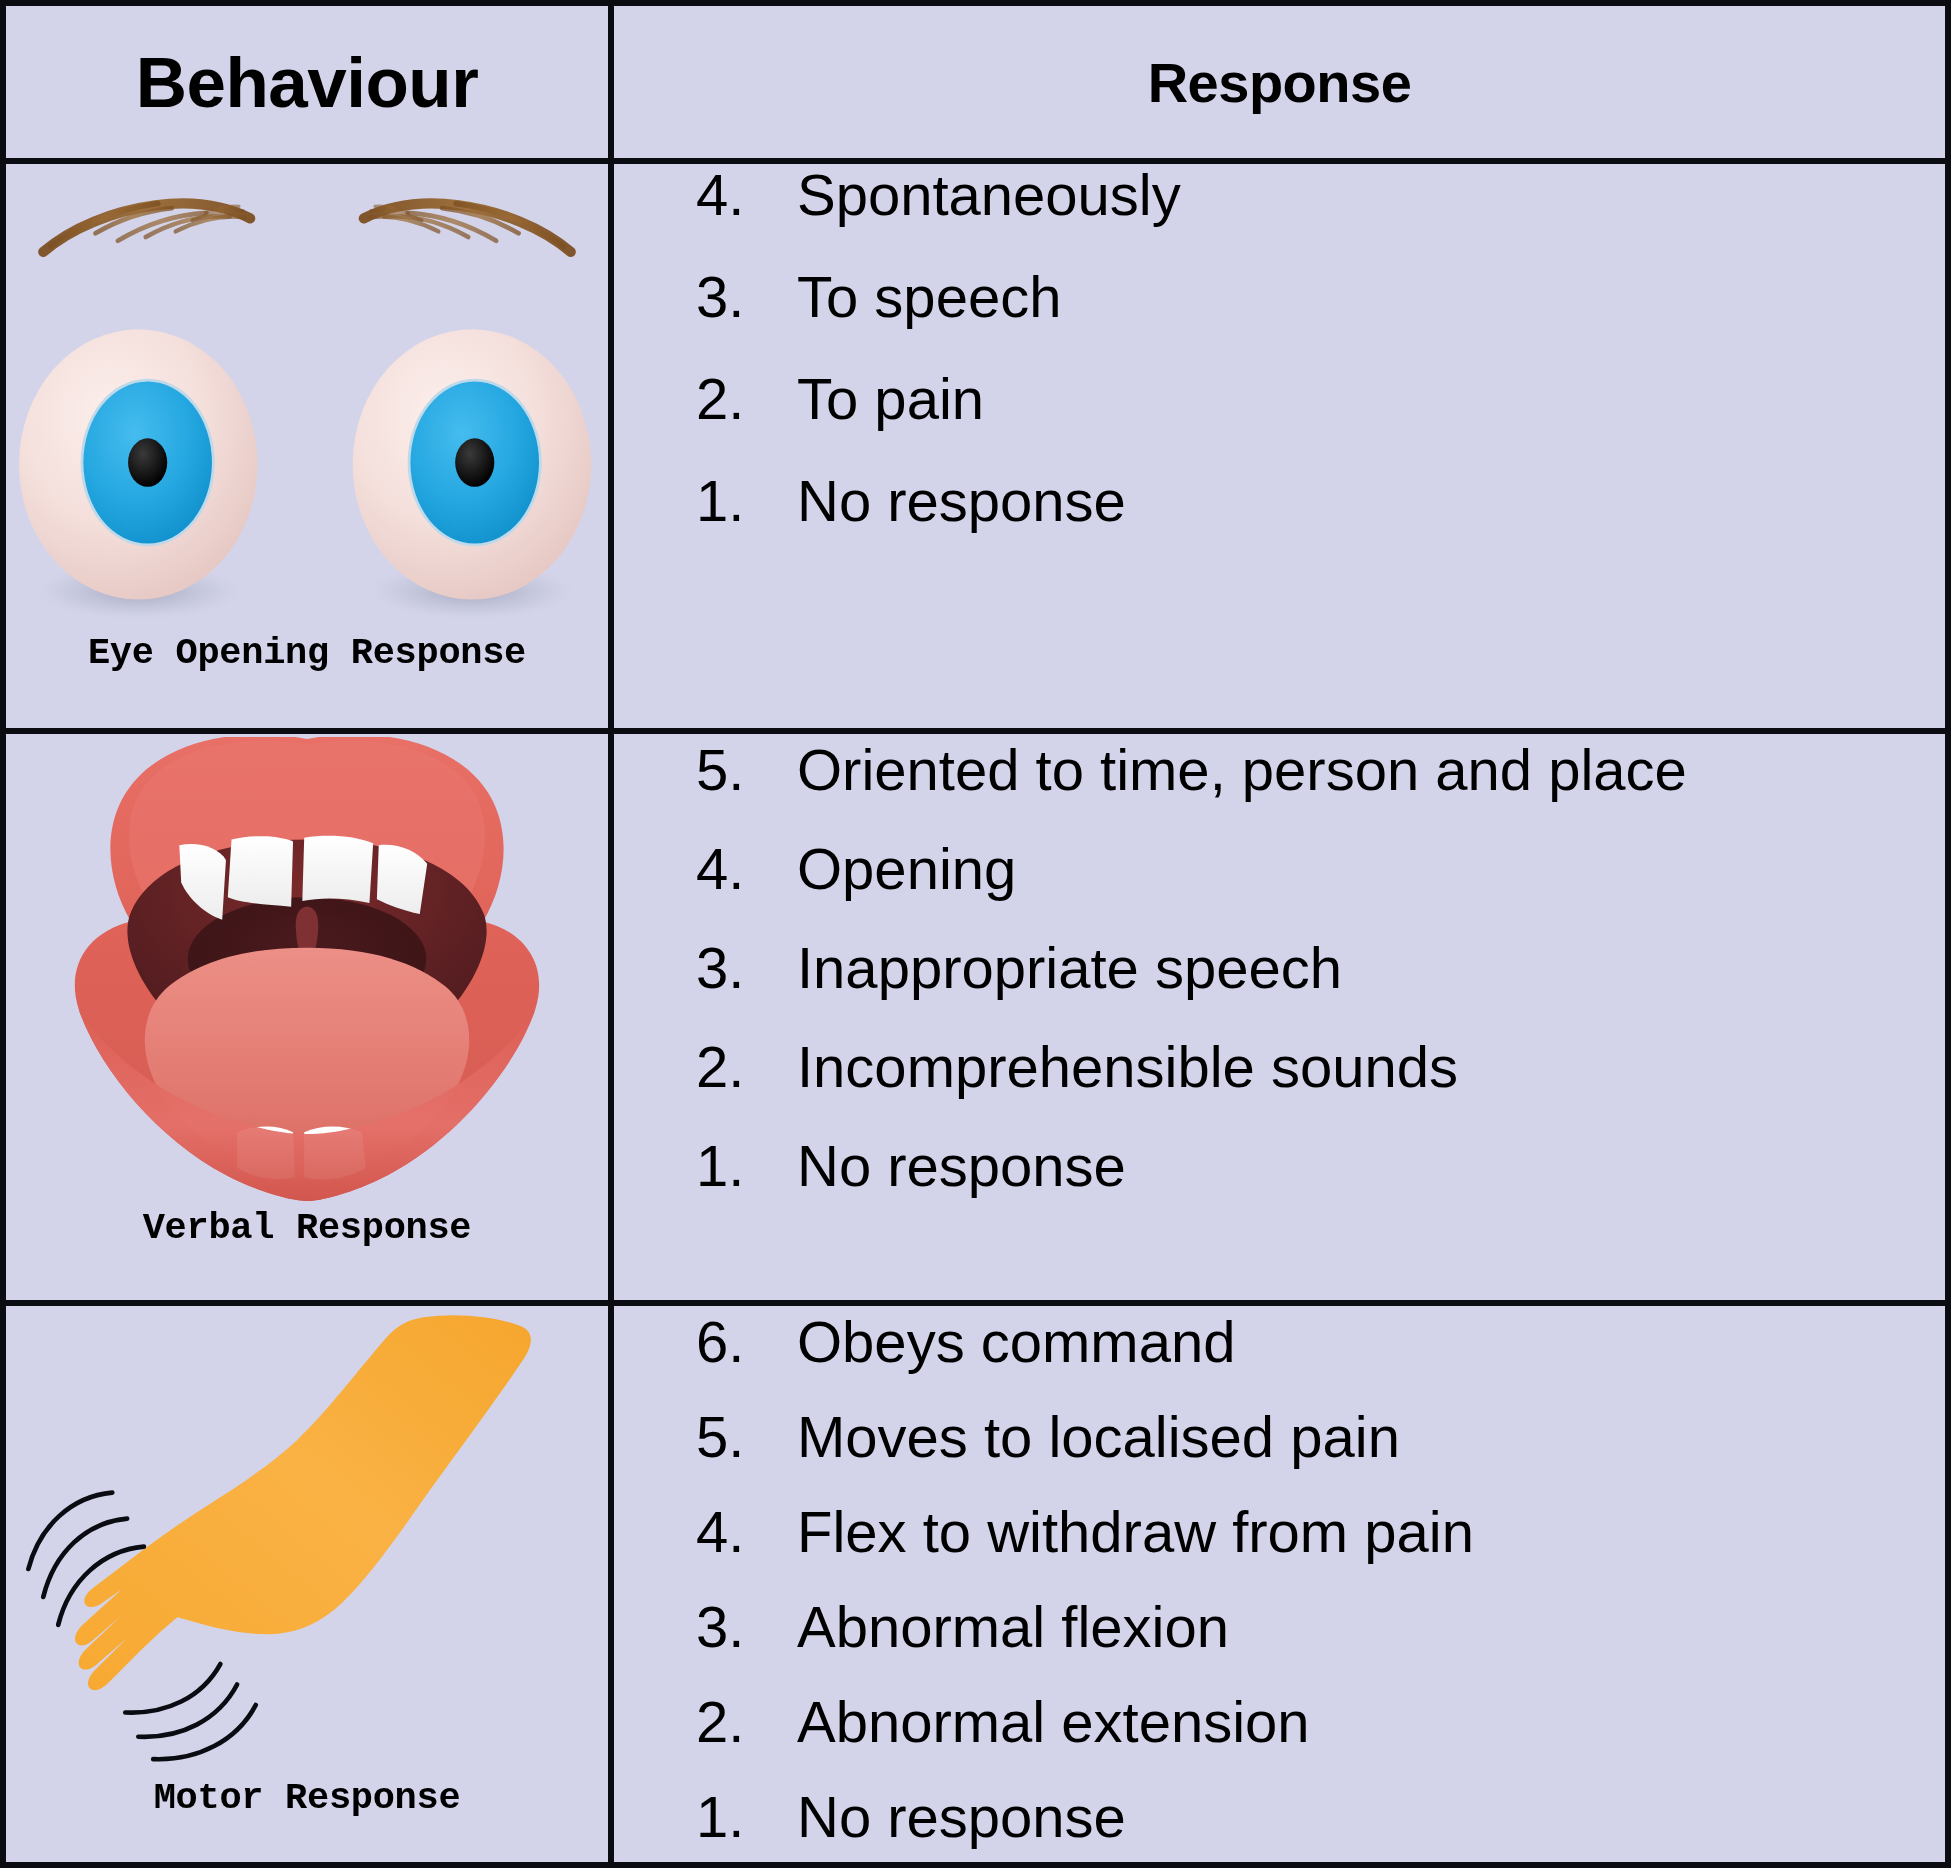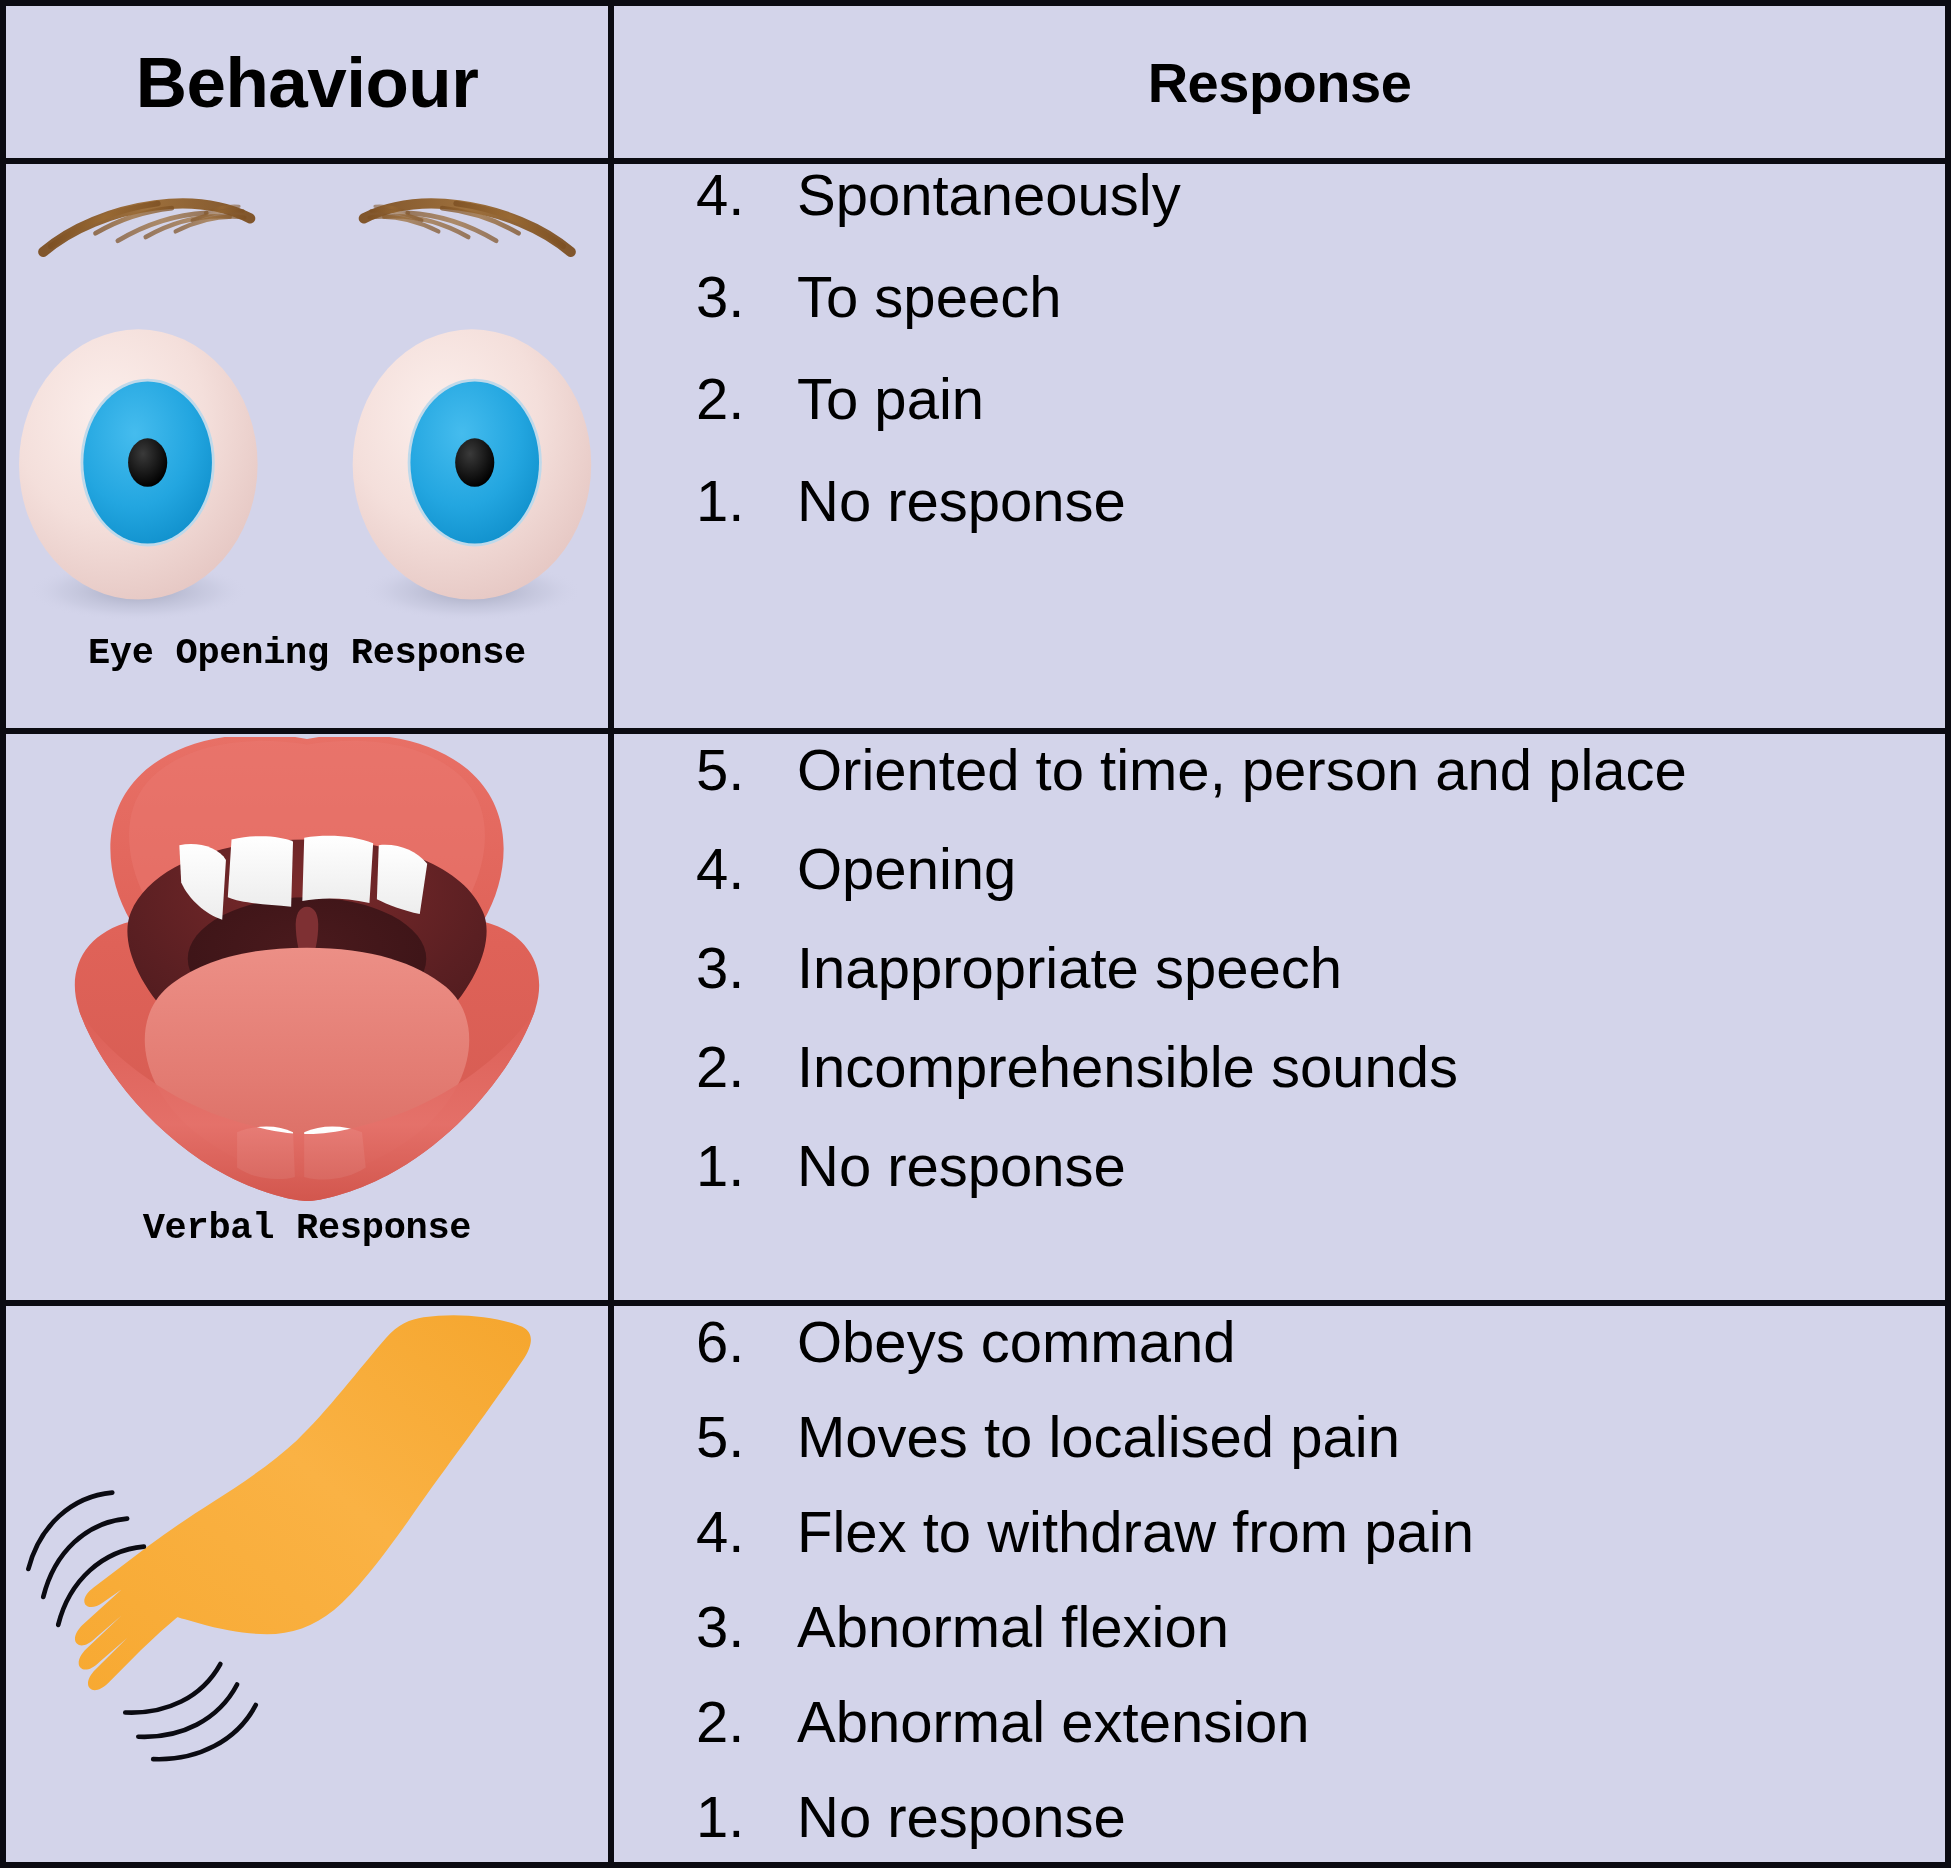--- a/index.html
+++ b/index.html
@@ -360,20 +360,21 @@
         <path d="M56,342 C 68,294 104,262 148,258"></path>
       </g>
 
       <g fill="none" stroke="#0b0b12" stroke-width="5" stroke-linecap="round">
         <path d="M128,436 C 172,438 210,420 230,384"></path>
         <path d="M142,462 C 188,464 228,444 248,406"></path>
         <path d="M158,486 C 206,488 248,466 268,428"></path>
       </g>
     </svg>
   </div>
+  <div class="beh-label" style="top:1771px;">Motor Response</div>
 
   <ul class="resp-list" id="resp-motor">
     <li class="resp-item">
       <span class="resp-num">6.</span>
       <span class="resp-txt">Obeys command</span>
     </li>
     <li class="resp-item">
       <span class="resp-num">5.</span>
       <span class="resp-txt">Moves to localised pain</span>
     </li>

